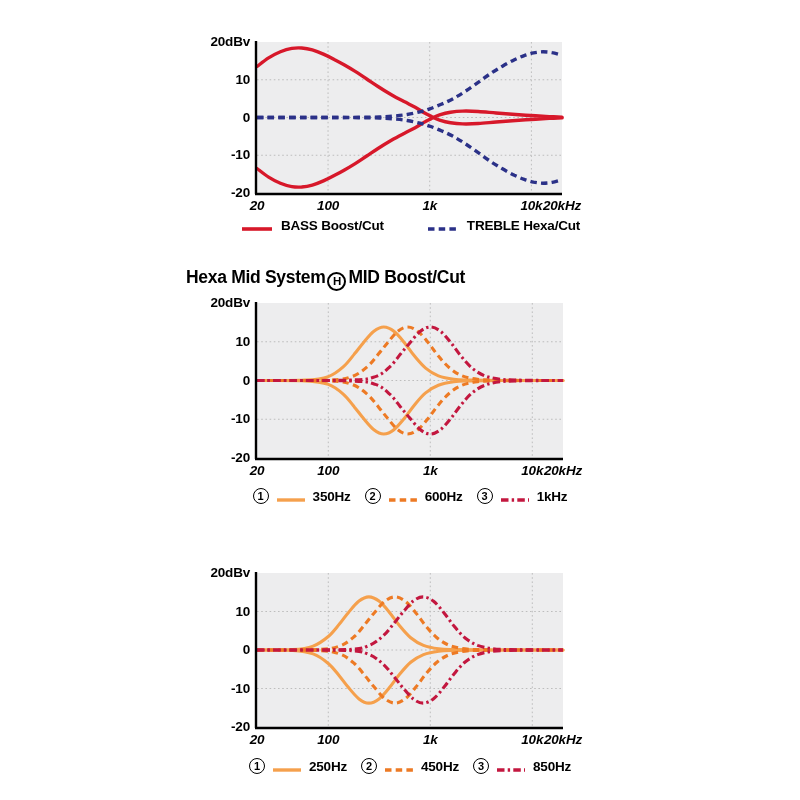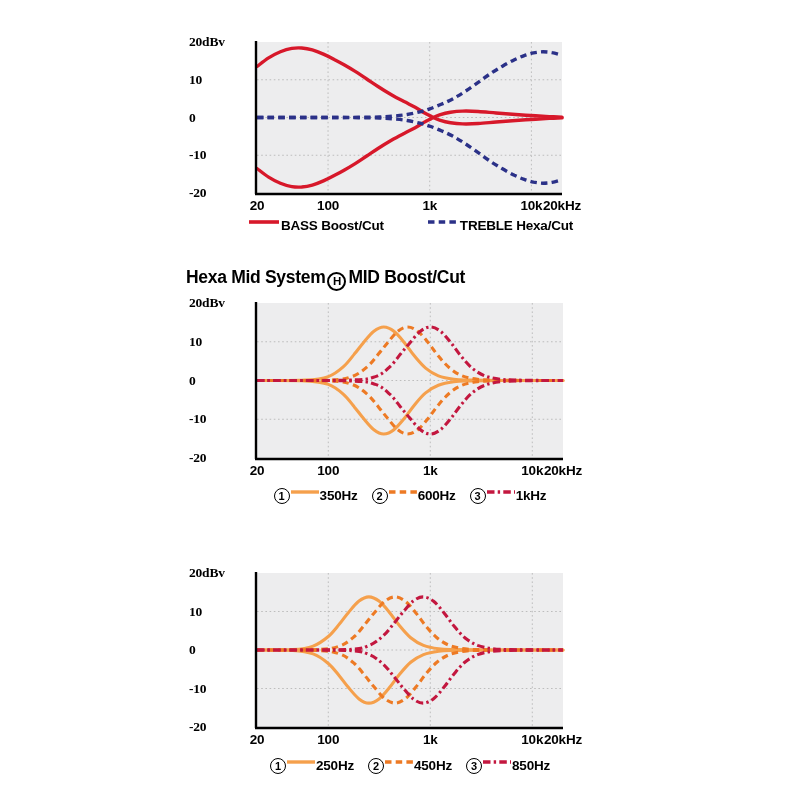--- a/index.html
+++ b/index.html
@@ -12,28 +12,28 @@
   .plot-svg{position:absolute;left:0;top:0;display:block;}
   .chart-title{position:absolute;left:186px;margin:0;font-size:17.5px;letter-spacing:-0.3px;white-space:nowrap;}
   .chart-b .chart-title{top:9px;}
   .chart-c .chart-title{top:12px;}
   .circled{display:inline-flex;align-items:center;justify-content:center;
            width:15px;height:15px;border:2px solid #000;border-radius:50%;
            font-size:11.5px;line-height:1;margin:0 2px;vertical-align:-2px;}
   .legend{position:absolute;left:257px;width:306px;display:flex;justify-content:center;align-items:center;}
   .chart-a .legend{top:218px;gap:42px;}
   .chart-b .legend,.chart-c .legend{top:230px;gap:14px;}
-  .legend-item{display:inline-flex;align-items:flex-start;}
+  .legend-item{display:inline-flex;align-items:flex-end;gap:7px;}
   .legend-label{font-size:13.5px;letter-spacing:-0.2px;white-space:nowrap;}
   .lnum{display:inline-flex;align-items:center;justify-content:center;flex:none;
         width:14px;height:14px;border:1.8px solid #000;border-radius:50%;
         background:#fff;font-size:11px;line-height:1;}
   .swatch{flex:none;}
-  .ytick{position:absolute;width:61px;text-align:left;font-size:13.5px;line-height:16px;height:16px;letter-spacing:-0.2px;font-family:Liberation Serif, serif;}
-  .xtick{position:absolute;transform:translateX(-50%);font-size:13.5px;line-height:15px;white-space:nowrap;letter-spacing:-0.2px;}
+  .ytick{position:absolute;width:61px;text-align:right;font-size:13.5px;line-height:16px;height:16px;letter-spacing:-0.2px;}
+  .xtick{position:absolute;transform:translateX(-50%);font-size:13.5px;line-height:15px;white-space:nowrap;letter-spacing:-0.2px;font-style:italic;}
 </style>
 </head>
 <body>
 
 <div class="page">
 
   <section class="chart-block chart-a">
     <svg class="plot-svg" width="600" height="201">
         <rect x="257" y="42" width="305" height="151" fill="#ededee"></rect>
         <line x1="257" y1="79.75" x2="562" y2="79.75" stroke="#bdbdbd" stroke-width="1" stroke-dasharray="1.6 2.6"></line>

